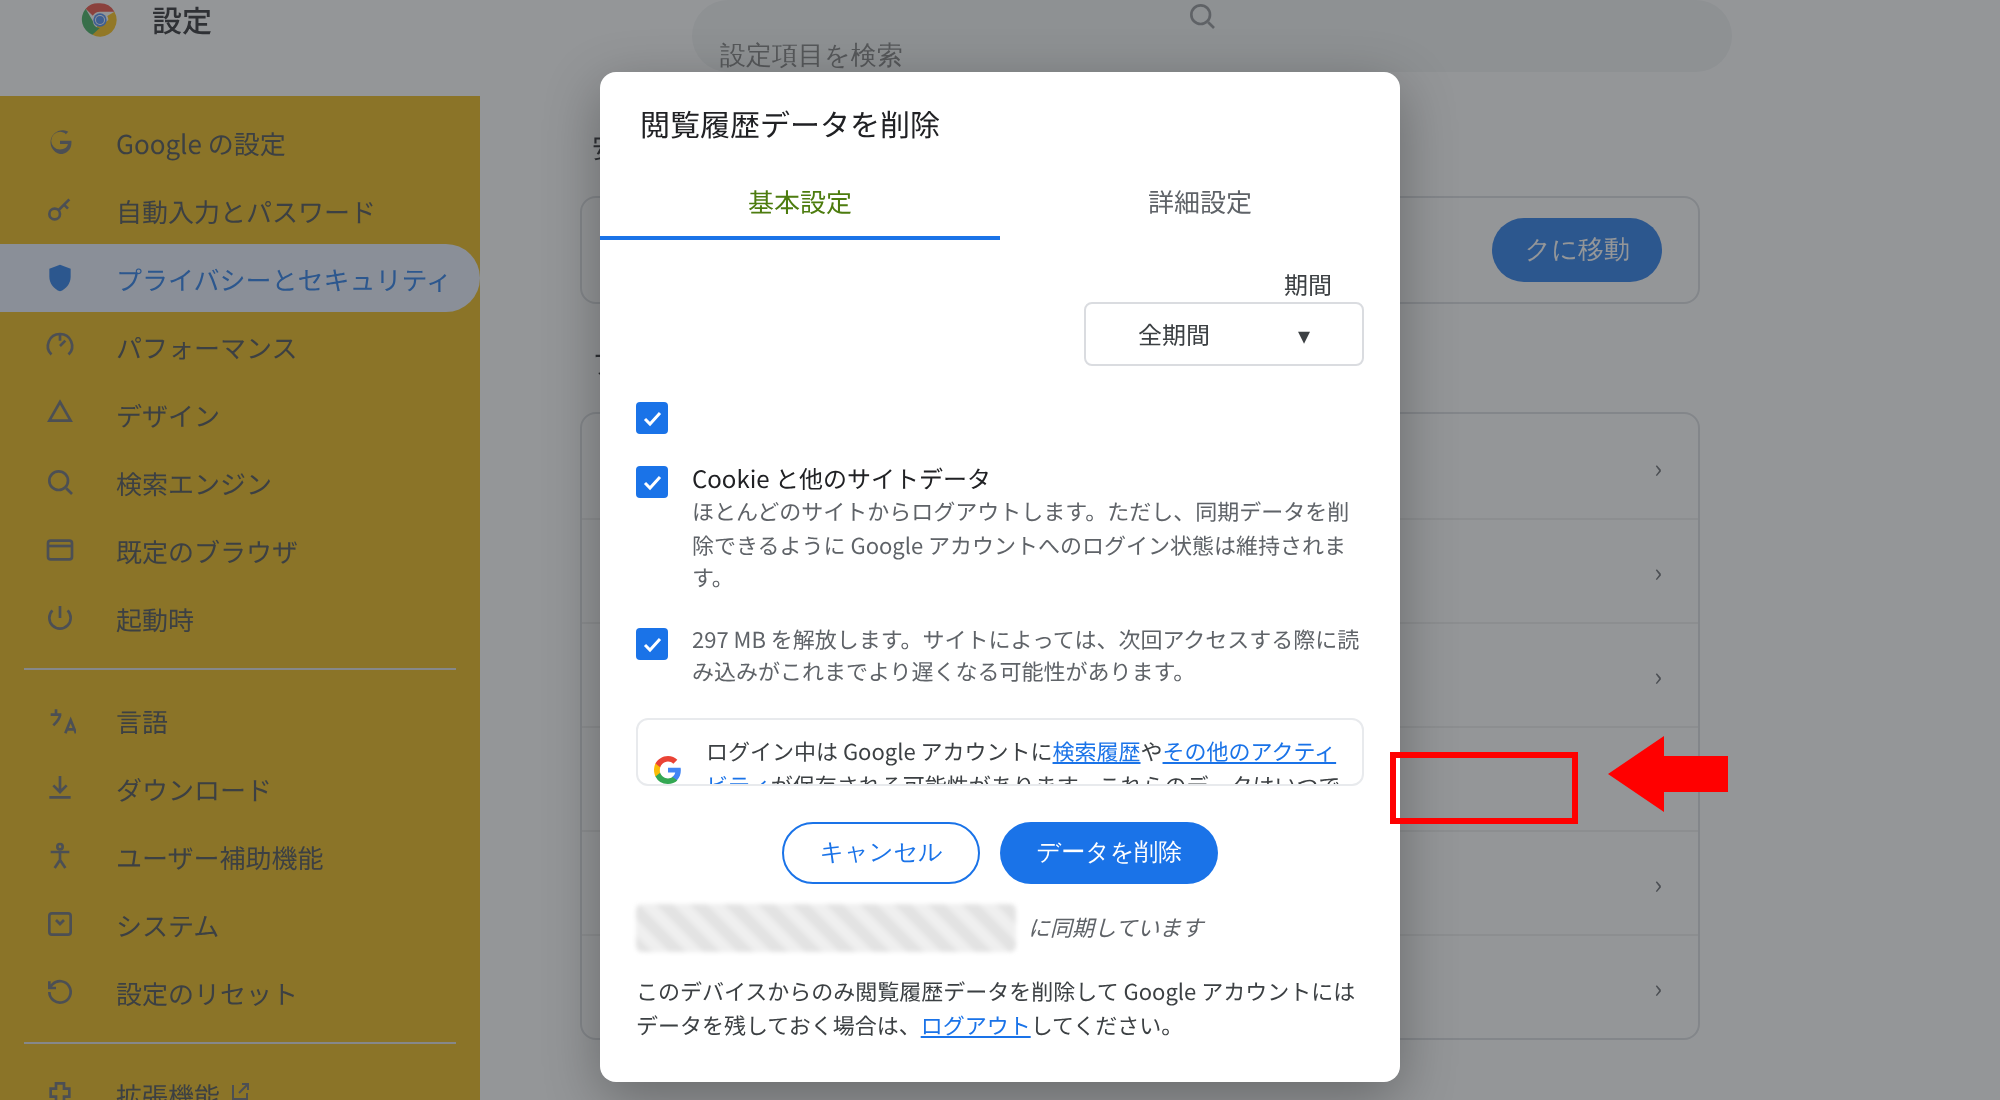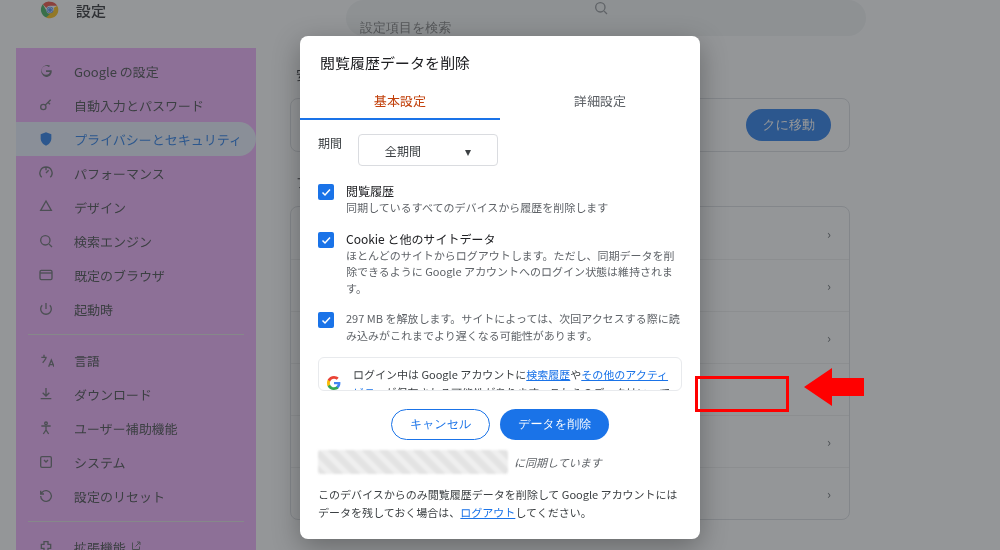--- a/index.html
+++ b/index.html
@@ -40,24 +40,24 @@
     flex-direction: column;
   }
   .search-box .sicon { margin-right: 10px; opacity: .7; }
   .search-box input {
     border: none; background: transparent; outline: none;
     font-size: 13px; color: #5f6368; width: 100%;
   }
 
   .sidebar {
     position: absolute;
-    top: 48px; left: 16px; bottom: 0;
+    top: 48px; left: 0; bottom: 0;
     width: 240px;
     padding-top: 6px;
-    background: #f0abfc;
+    background: #eab308;
   }
   .side-item {
     display: flex; align-items: center;
     height: 34px;
     padding: 0 12px 0 20px;
     font-size: 13px;
     color: #3c4043;
     cursor: pointer;
   }
   .side-item .sicon {
@@ -127,27 +127,27 @@
   .tabs {
     display: flex;
   }
   .tab {
     flex: 1; text-align: center;
     font-size: 13px; color: #5f6368;
     padding: 8px 0 10px 0;
     cursor: pointer;
     position: relative;
   }
-  .tab.active { color: #c2410c; }
+  .tab.active { color: #4d7c0f; }
   .tab.active::after {
     content: ""; position: absolute; left: 0; right: 0; bottom: 0;
     height: 2px; background: #1a73e8;
   }
   .dlg-body { padding: 14px 18px 6px 18px; }
-  .range-row { display: flex; align-items: flex-start; margin-bottom: 16px; }
+  .range-row { display: flex; align-items: flex-end; margin-bottom: 16px; flex-direction: column; }
   .range-row .lbl { font-size: 12px; color: #3c4043; width: 40px; }
   .sel {
     border: 1px solid #dadce0; border-radius: 4px;
     height: 32px; width: 140px;
     display: flex; align-items: center; justify-content: space-between;
     padding: 0 26px; font-size: 12px; color: #3c4043; cursor: pointer;
   }
   .chk-row { display: flex; align-items: flex-start; margin-bottom: 14px; }
   .chk {
     width: 16px; height: 16px; flex: 0 0 16px;
@@ -488,24 +488,20 @@
         <span>▾</span>
       </div>
     </div>
 
     <div class="chk-row">
       <div class="chk">
           <svg viewBox="0 0 24 24" fill="none" stroke="#fff" stroke-width="3">
             <polyline points="5 13 10 18 20 7"></polyline>
           </svg>
         </div>
-      <div class="chk-text">
-        <div class="ct">閲覧履歴</div>
-        <div class="cd">同期しているすべてのデバイスから履歴を削除します</div>
-      </div>
     </div>
     <div class="chk-row">
       <div class="chk">
           <svg viewBox="0 0 24 24" fill="none" stroke="#fff" stroke-width="3">
             <polyline points="5 13 10 18 20 7"></polyline>
           </svg>
         </div>
       <div class="chk-text">
         <div class="ct">Cookie と他のサイトデータ</div>
         <div class="cd">ほとんどのサイトからログアウトします。ただし、同期データを削除できるように Google アカウントへのログイン状態は維持されます。</div>

